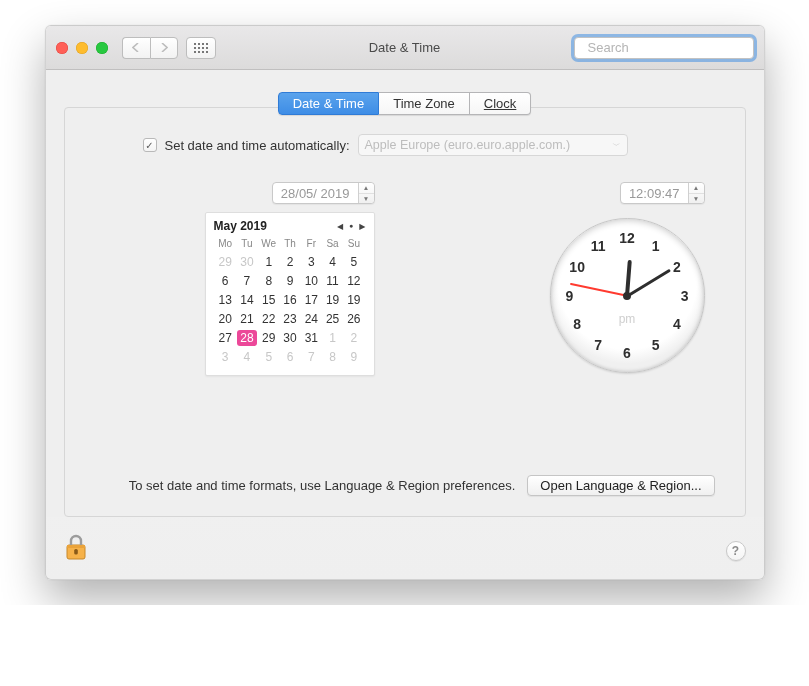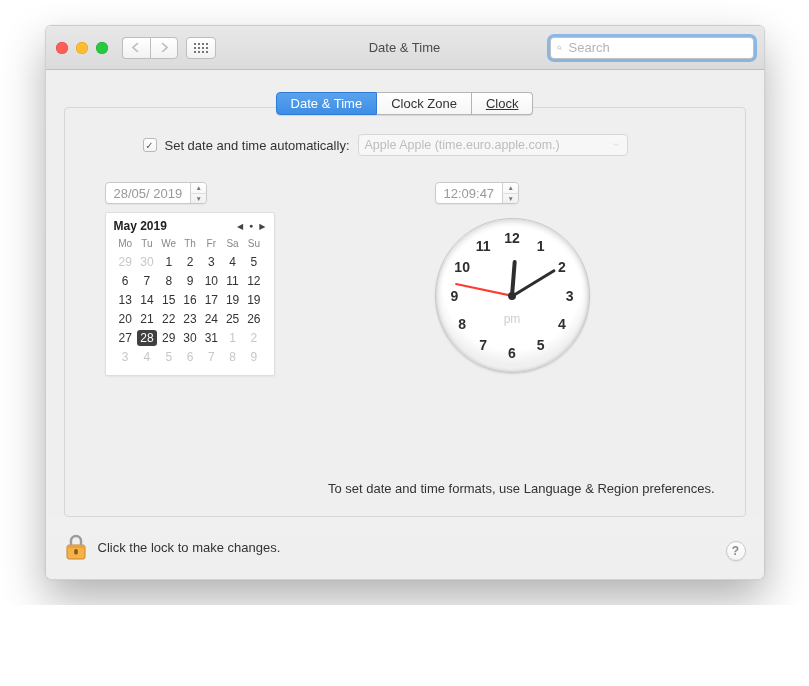--- a/index.html
+++ b/index.html
@@ -48,21 +48,21 @@
   .segbtn.first { border-radius:4px 0 0 4px; border-right:none; }
   .segbtn.last { border-radius:0 4px 4px 0; }
   .segbtn.single { border-radius:4px; width:30px; }
   .segbtn.disabled { color:#bcbcbc; }
   .title {
     position:absolute; left:0; right:0; text-align:center;
     font-size:13px; color:#4a4a4a; pointer-events:none;
   }
   .search {
     margin-left:auto;
-    width:204px; height:22px;
+    width:180px; height:22px;
     border-radius:4px;
     border:1px solid #c2c2c2;
     box-shadow: 0 0 0 3px rgba(82,151,227,0.6);
     background:#fff;
     display:flex; align-items:center; padding:0 6px; gap:5px;
   }
   .search input {
     border:none; outline:none; flex:1; font-size:13px;
     color:#333; background:transparent;
   }
@@ -109,21 +109,21 @@
   .serversel {
     flex:1; max-width:270px; height:22px;
     border:1px solid #d7d7d7; border-radius:4px;
     background:#f7f7f7;
     display:flex; align-items:center; justify-content:space-between;
     padding:0 6px; color:#bdbdbd; font-size:12.5px;
   }
   .serversel .chev { font-size:8px; color:#c8c8c8; }
 
   .twocol { display:flex; margin-top:26px; gap:60px; padding:0 10px; }
-  .col { flex:1; display:flex; flex-direction:column; align-items:flex-start; }
+  .col { flex:1; display:flex; flex-direction:column; align-items:flex-end; }
 
   .spinfield {
     display:flex; align-items:stretch; border:1px solid #c9c9c9;
     border-radius:4px; background:#fff; height:22px;
     box-shadow:0 1px 1px rgba(0,0,0,0.05);
   }
   .spinfield span { padding:3px 8px; color:#999; font-size:13px; }
   .stepper {
     width:16px; background:linear-gradient(#ffffff,#f0f0f0);
     border-left:1px solid #d0d0d0; display:flex; flex-direction:column;
@@ -142,21 +142,21 @@
   .cal-head { display:flex; justify-content:space-between; align-items:center; margin-bottom:2px; }
   .cal-title { font-weight:700; font-size:12px; color:#222; }
   .cal-nav { display:flex; gap:6px; font-size:8px; color:#444; }
   .cal-nav span { cursor:pointer; }
   .cal-dot { font-size:7px; }
   .cal-grid { width:100%; }
   .cal-grid th { font-weight:400; color:#888; font-size:10px; padding-bottom:2px; }
   .cal-grid td { text-align:center; padding:1.5px 0; width:14.2%; color:#333; font-size:12px; }
   .cal-grid td.off { color:#c7c7c7; }
   .cal-grid td.sel span {
-    background:#404040; color:#fff; border-radius:3px;
+    background:#ec4899; color:#fff; border-radius:3px;
     padding:1px 3.5px;
   }
 
   
   .clock {
     width:155px; height:155px; border-radius:50%;
     background:radial-gradient(circle at 50% 40%, #ffffff 58%, #f0f0f0 70%);
     border:1px solid #c7c7c7;
     box-shadow: inset 0 2px 6px rgba(0,0,0,0.18), inset 0 -1px 3px rgba(0,0,0,0.08), 0 1px 2px rgba(0,0,0,0.12);
     position:relative; margin-top:14px;
@@ -238,32 +238,32 @@
           <line x1="9.2" y1="9.2" x2="13" y2="13" stroke="#9a9a9a" stroke-width="1.3"></line>
         </svg>
       <input placeholder="Search" style="">
     </div>
   </div>
 
   <div class="content">
     <div class="tabs">
       <div class="tabbar" id="tabbar">
           <div class="tab first active">Date &amp; Time</div>
-          <div class="tab mid">Clock Zone</div>
+          <div class="tab mid">Time Zone</div>
           <div class="tab last">Clock</div>
         </div>
     </div>
 
     <div class="panel">
 
       <div class="autorow">
         <div class="check">✓</div>
         <label>Set date and time automatically:</label>
         <div class="serversel">
-          <span>Apple Apple (time.euro.apple.com.)</span>
+          <span>Apple Europe (euro.euro.apple.com.)</span>
           <span class="chev">﹀</span>
         </div>
       </div>
 
       <div class="twocol">
 
         <div class="col">
           <div class="spinfield">
             <span>28/05/ 2019</span>
             <div class="stepper">
@@ -381,28 +381,28 @@
                 <div class="num" style="left: 13.6269%; top: 29%;">10</div>
                 <div class="num" style="left: 29%; top: 13.6269%;">11</div>
                 <div class="num" style="left: 50%; top: 8%;">12</div>
               </div>
           </div>
         </div>
       </div>
 
       <div class="lang-row">
         <div class="txt">To set date and time formats, use Language &amp; Region preferences.</div>
+        <div class="btn">Open Language &amp; Region...</div>
       </div>
     </div>
   </div>
 
   <div class="lockbar">
     <svg width="24" height="28" viewBox="0 0 24 28">
       <rect x="3" y="12" width="18" height="14" rx="2" fill="#f6b24a" stroke="#c7882a"></rect>
       <rect x="3" y="12" width="18" height="3" fill="#eaa33a"></rect>
       <path d="M7 12 V8 a5 5 0 0 1 10 0 V12" fill="none" stroke="#9c9c9c" stroke-width="2.4"></path>
       <rect x="10.2" y="16" width="3.6" height="5.5" rx="1.6" fill="#8a5a18"></rect>
     </svg>
-    <div class="msg">Click the lock to make changes.</div>
     <div class="helpbtn">?</div>
   </div>
 
 </div>
 
 </body></html>

